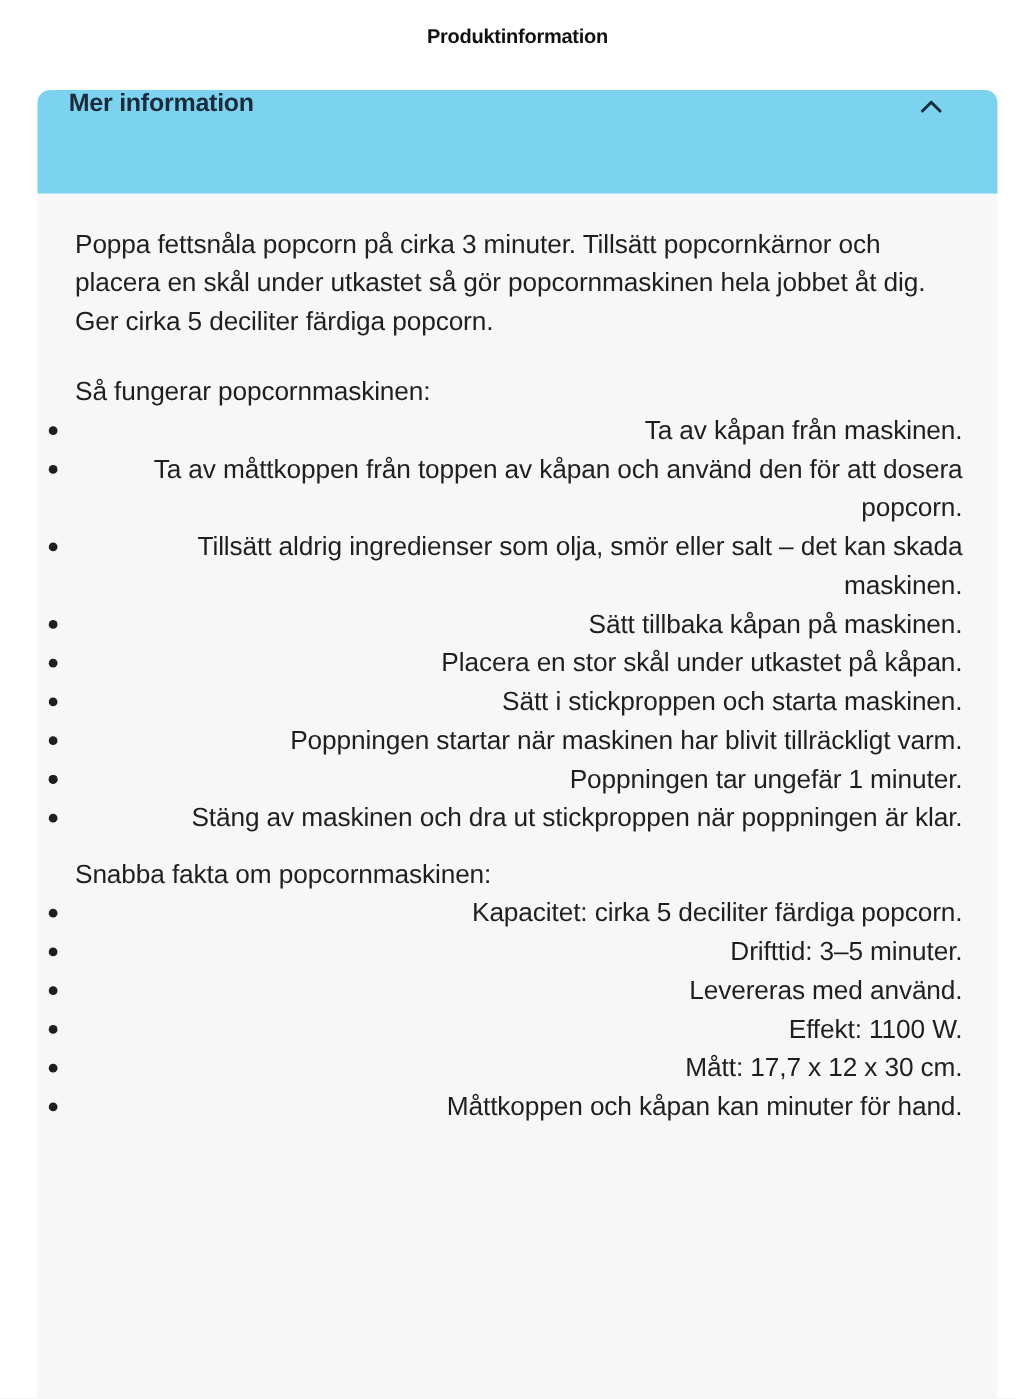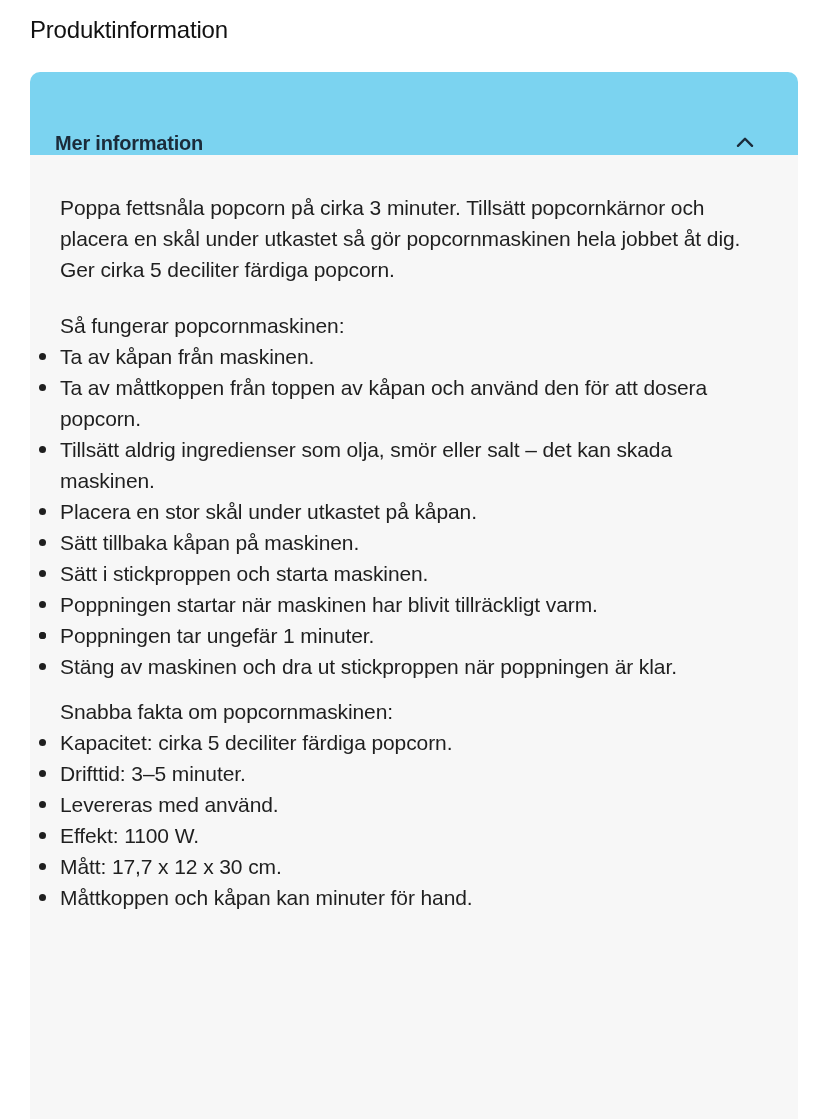--- a/index.html
+++ b/index.html
@@ -15,51 +15,52 @@
   .screen{
     width:828px;height:1119px;
     background:var(--page_bg,#fff);
     overflow:hidden;
     font-family:"Liberation Sans","DejaVu Sans",sans-serif;
     color:var(--body_text,#1f1f1f);
     position:relative;
   }
   .page-title{
     margin:14px 30px 0 30px;
-    font-size:24px;
+    font-size:16px;
     line-height:32px;
-    font-weight:400;
+    font-weight:700;
     color:var(--title_text,#111);
     letter-spacing:-0.2px;
+    text-align:center;
   }
   .accordion{
     margin:26px 30px 0 30px;
     width:768px;
   }
   .accordion-header{
     background:var(--header_bg,#7bd3f0);
     height:83px;
     border-radius:10px 10px 0 0;
     display:flex;
-    align-items:flex-end;
+    align-items:flex-start;
     justify-content:space-between;
     padding:0 40px 0 25px;
     cursor:pointer;
   }
   .accordion-header .label{
     font-size:20px;
     font-weight:700;
     color:var(--header_text,#1b2b3a);
     letter-spacing:-0.2px;
   }
   .chevron{display:block;}
   .accordion-body{
     background:var(--panel_bg,#f7f7f7);
     min-height:964px;
-    padding:37px 28px 30px 30px;
+    padding:25px 28px 30px 30px;
   }
   .content{
     max-width:712px;
     font-size:21px;
     line-height:31px;
     letter-spacing:-0.1px;
   }
   .intro{margin:0;}
   .section-heading{
     font-weight:400;
@@ -67,20 +68,21 @@
   .section-heading.first{margin-top:25px;}
   .section-heading.second{margin-top:14px;}
   ul.plain-list{
     list-style:none;
     margin:0;
     padding:0;
   }
   ul.plain-list li{
     position:relative;
     padding:0;
+    text-align:right;
   }
   .bullet{
     position:absolute;
     left:-21px;
     top:12px;
     width:7px;height:7px;
     border-radius:50%;
     background:var(--body_text,#1f1f1f);
     display:block;
   }
@@ -121,26 +123,26 @@
             </li>
 
             <li>
               <span class="bullet"></span>
               <span>Tillsätt aldrig ingredienser som olja, smör eller salt – det kan skada maskinen.</span>
             </li>
 
 
             <li>
               <span class="bullet"></span>
+              <span>Sätt tillbaka kåpan på maskinen.</span>
+            </li>
+
+            <li>
+              <span class="bullet"></span>
               <span>Placera en stor skål under utkastet på kåpan.</span>
-            </li>
-
-            <li>
-              <span class="bullet"></span>
-              <span>Sätt tillbaka kåpan på maskinen.</span>
             </li>
 
             <li>
               <span class="bullet"></span>
               <span>Sätt i stickproppen och starta maskinen.</span>
             </li>
 
             <li>
               <span class="bullet"></span>
               <span>Poppningen startar när maskinen har blivit tillräckligt varm.</span>

